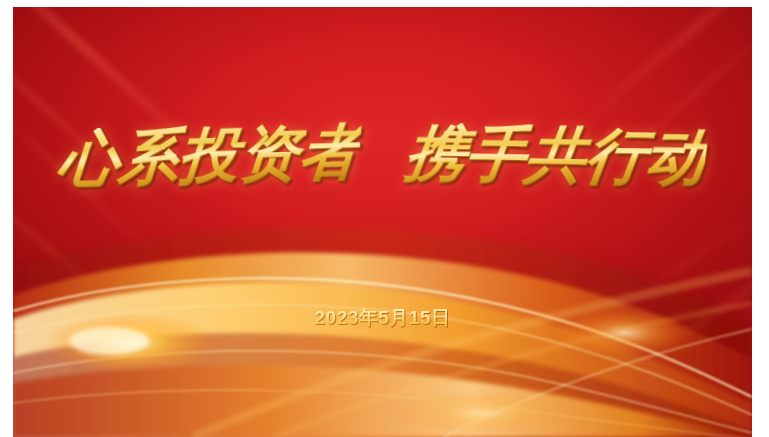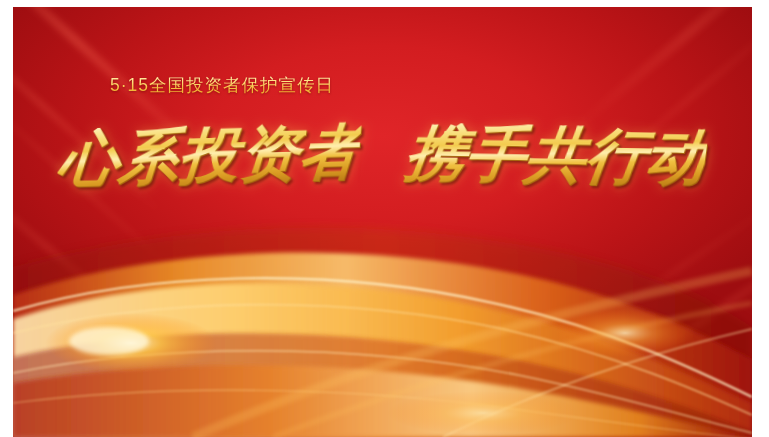--- a/index.html
+++ b/index.html
@@ -251,25 +251,25 @@
 
         <ellipse cx="118" cy="136" rx="86" ry="30" fill="url(#glow)" opacity=".95"></ellipse>
         <ellipse cx="96" cy="134" rx="40" ry="14" fill="#fff8dc" opacity=".75" filter="url(#soft)"></ellipse>
         <ellipse cx="612" cy="126" rx="70" ry="24" fill="url(#glow2)" opacity=".8"></ellipse>
         <ellipse cx="470" cy="206" rx="96" ry="22" fill="url(#glow2)" opacity=".5"></ellipse>
       </svg>
     </div>
 
     <div class="content">
 
-      <div class="eyebrow">5·15全国投资者保护宣传日</div>
 
       <div class="headline">
         <span class="ch">心系投资者</span>
         <span class="gap"></span>
         <span class="ch t2">携手共行动</span>
       </div>
 
 
+      <div class="date">2023年5月15日</div>
 
     </div>
   </div>
 </div>
 
 </body></html>

